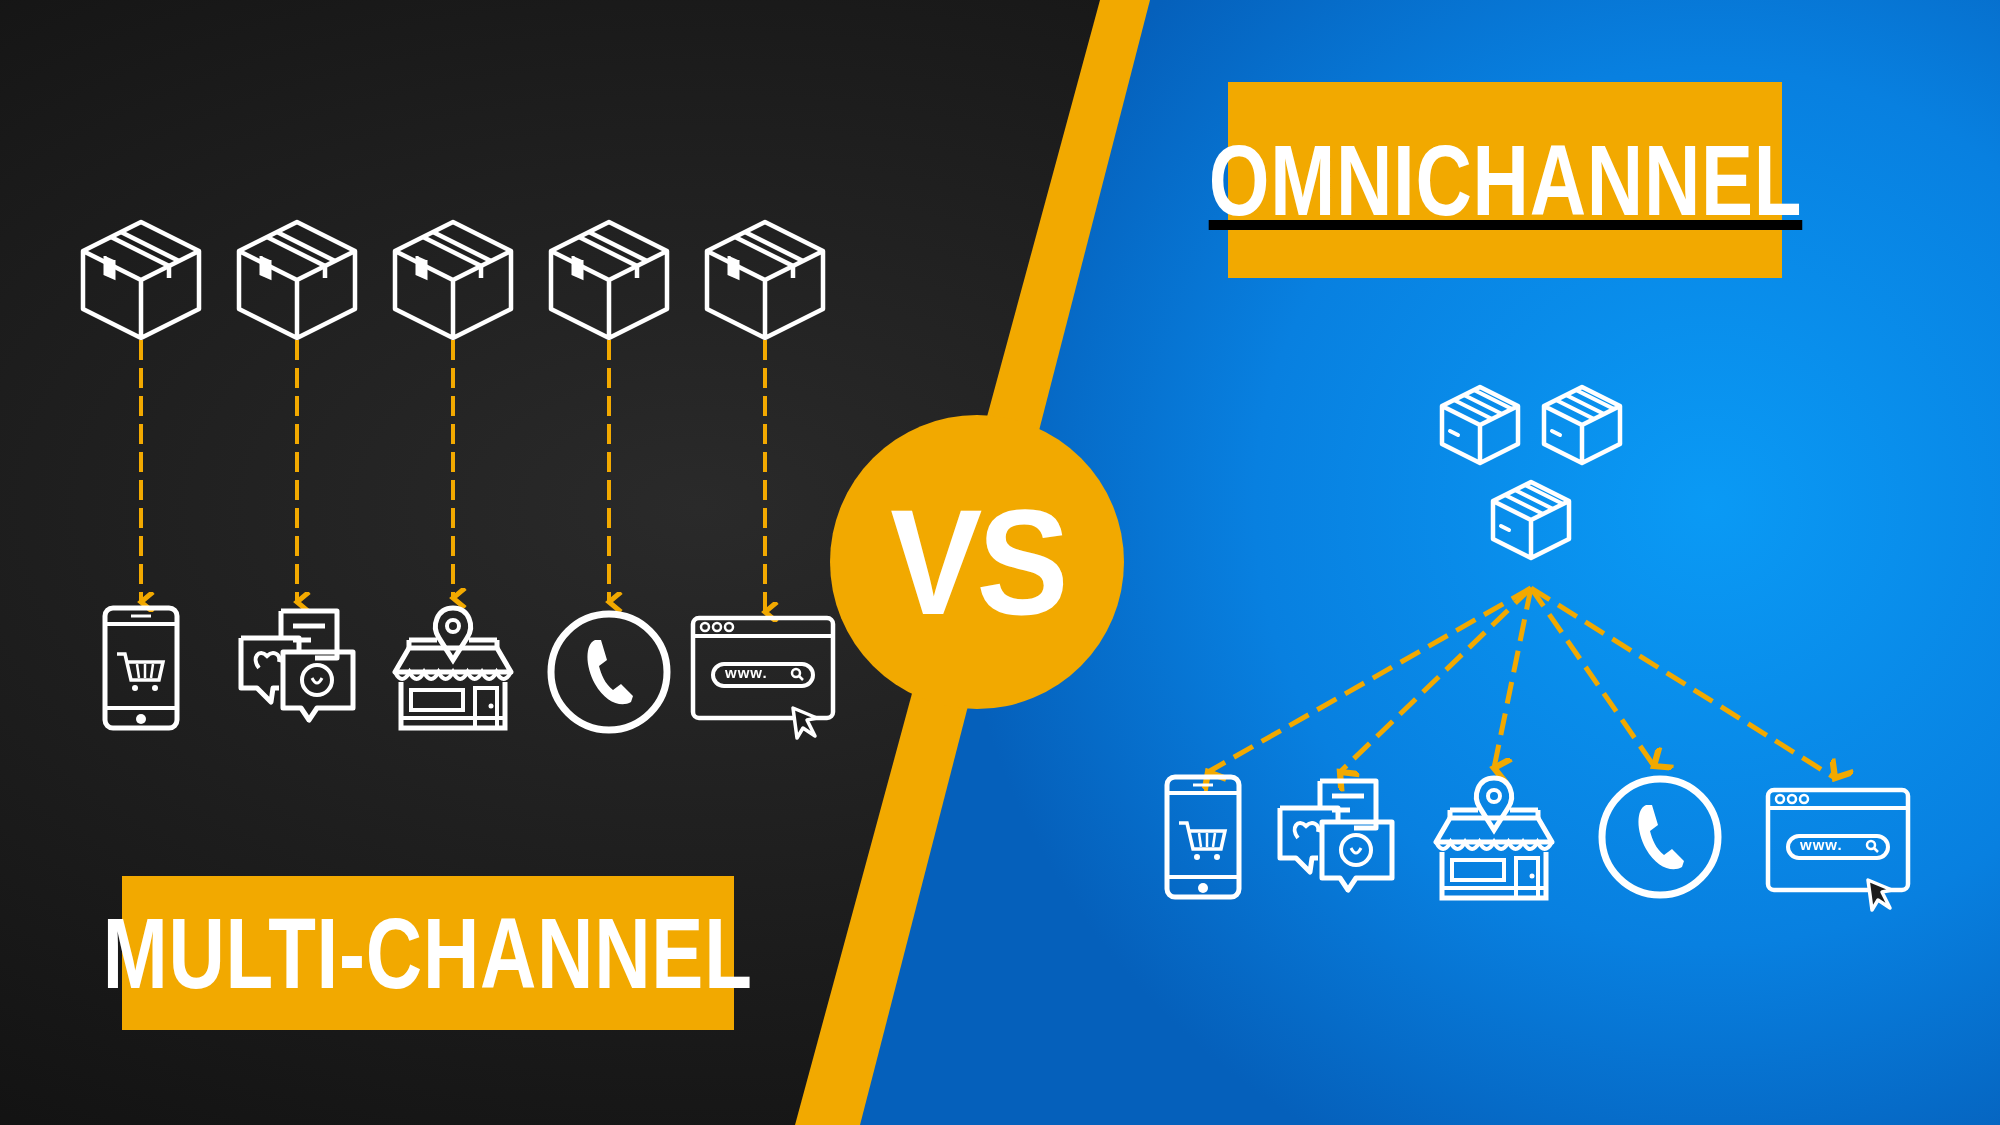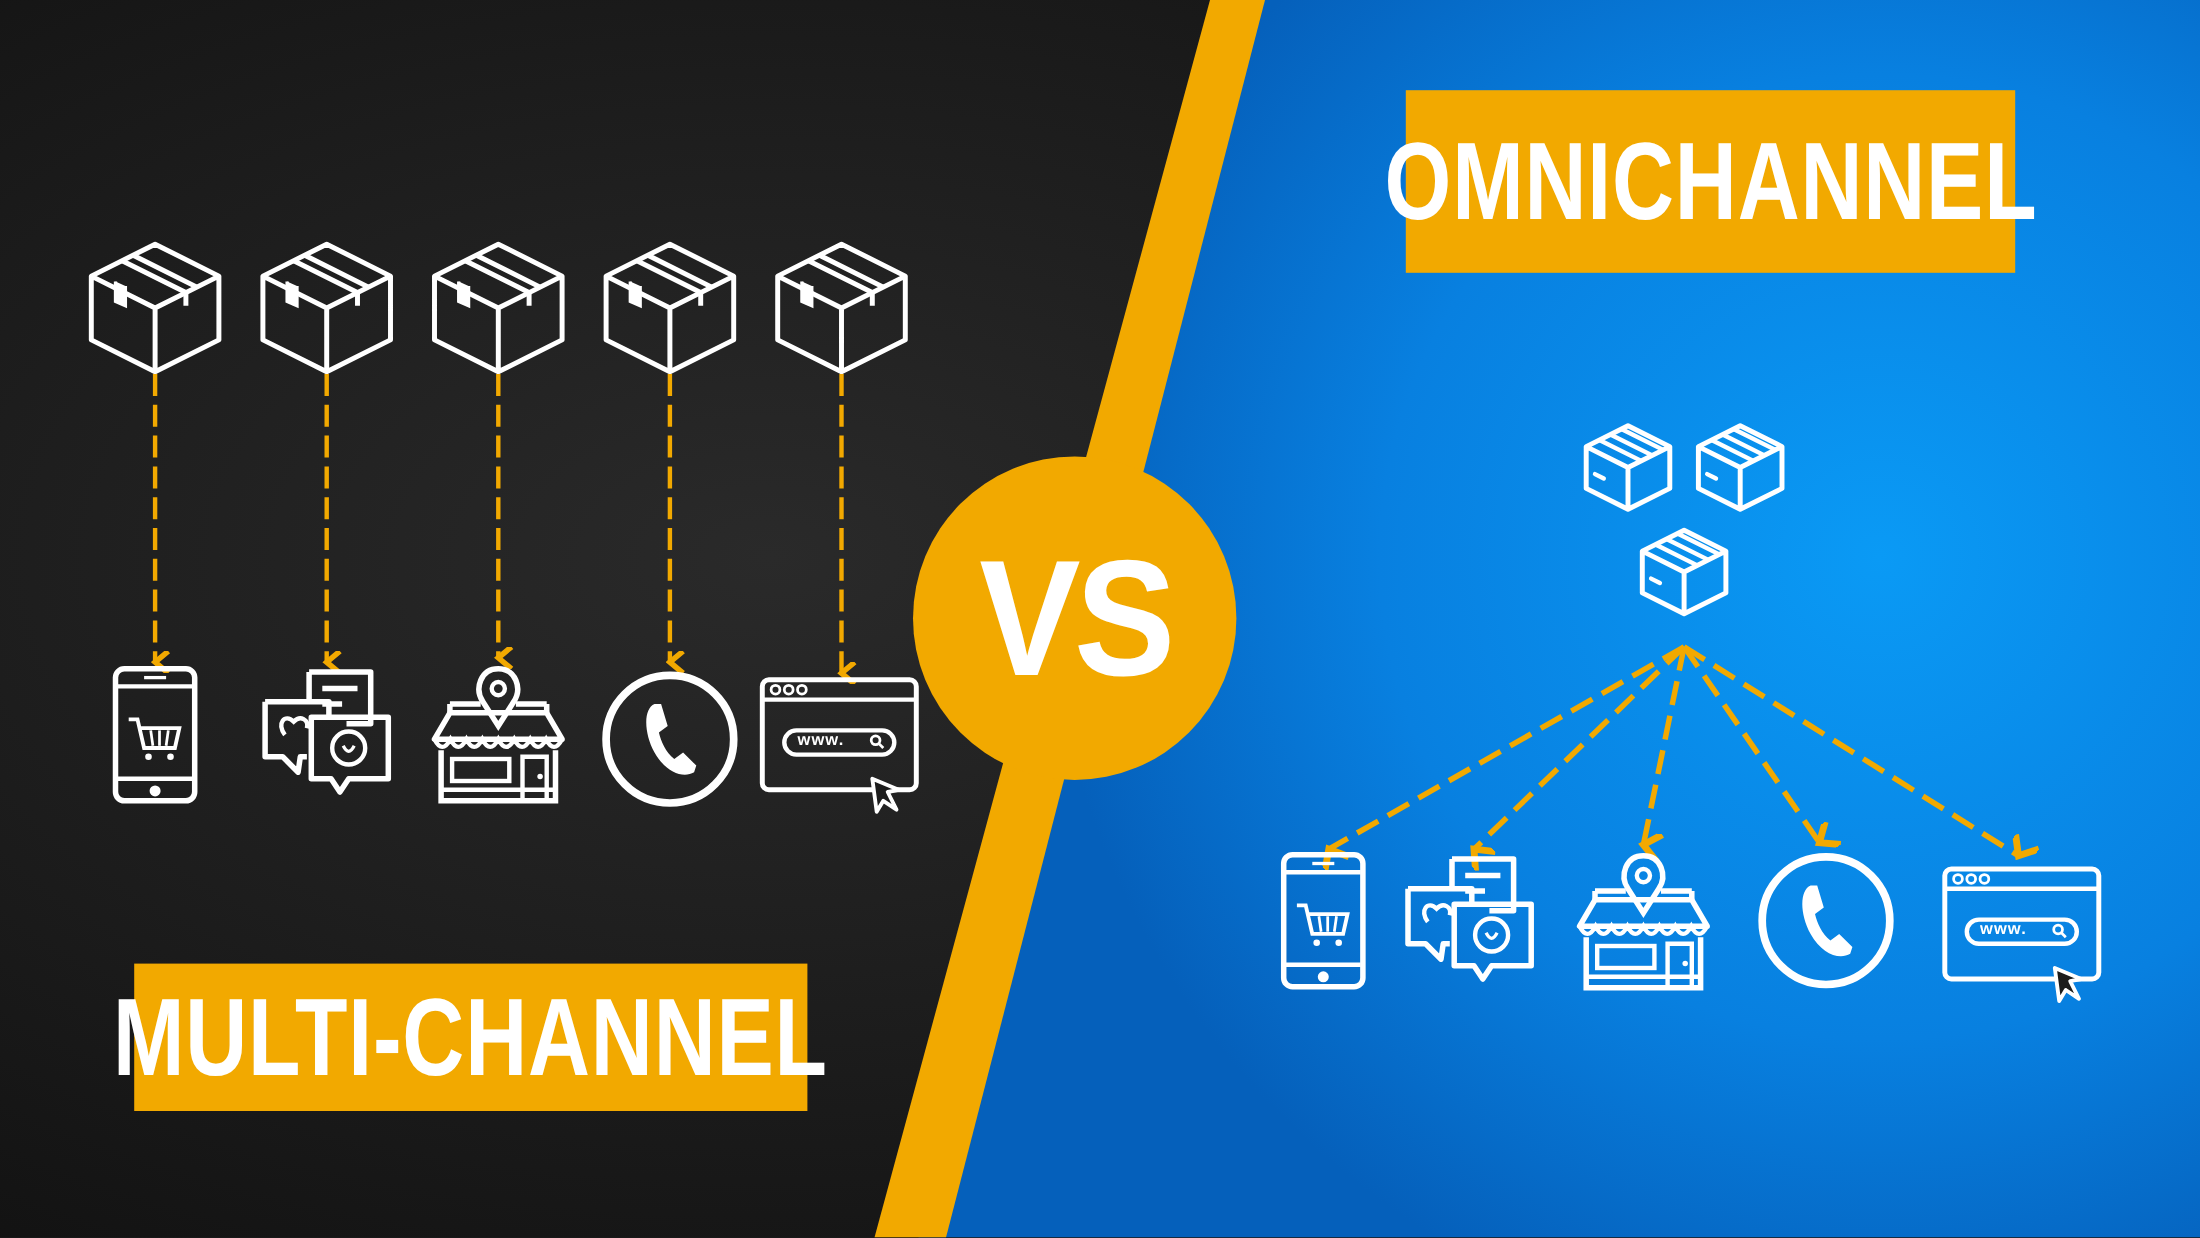--- a/index.html
+++ b/index.html
@@ -1,22 +1,22 @@
 <!DOCTYPE html>
 <html><head>
 <meta charset="utf-8">
 <style>
   html, body { margin: 0; padding: 0; }
   body { width: 2000px; height: 1125px; overflow: hidden; position: relative; font-family: "Liberation Sans", sans-serif; background: #1a1a1a; }
   #stage { position: absolute; left: 0; top: 0; width: 2000px; height: 1125px; }
   .label-box { position: absolute; background: #f2a900; display: flex; align-items: center; justify-content: center; }
   .label-text { color: #ffffff; font-family: "Liberation Sans", sans-serif; font-weight: 700; text-transform: uppercase; transform: scaleX(0.78); transform-origin: center; white-space: nowrap; letter-spacing: 1px; }
-  #omni-box { left: 1278px; top: 82px; width: 554px; height: 166px; }
+  #omni-box { left: 1228px; top: 82px; width: 554px; height: 196px; text-decoration: underline; }
   #omni-box .label-text { font-size: 100px; }
-  #multi-box { left: 122px; top: 876px; width: 612px; height: 134px; }
+  #multi-box { left: 122px; top: 876px; width: 612px; height: 154px; }
   #multi-box .label-text { font-size: 100px; }
   #vs-badge { position: absolute; left: 830px; top: 415px; width: 294px; height: 294px; border-radius: 50%; background: #f2a900; display: flex; align-items: center; justify-content: center; }
   #vs-badge .vs-text { color: #fff; font-family: "Liberation Sans", sans-serif; font-weight: 900; font-size: 150px; transform: scaleX(0.92) skewX(-2deg); letter-spacing: -4px; }
 </style>
 </head>
 <body>
 
 <div id="stage">
 <svg width="2000" height="1125" viewBox="0 0 2000 1125" xmlns="http://www.w3.org/2000/svg" style="position:absolute;left:0;top:0;">
   <defs>

